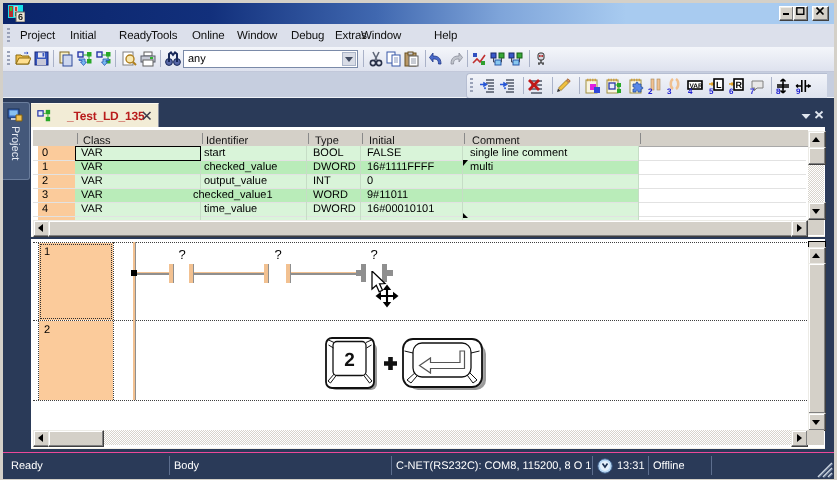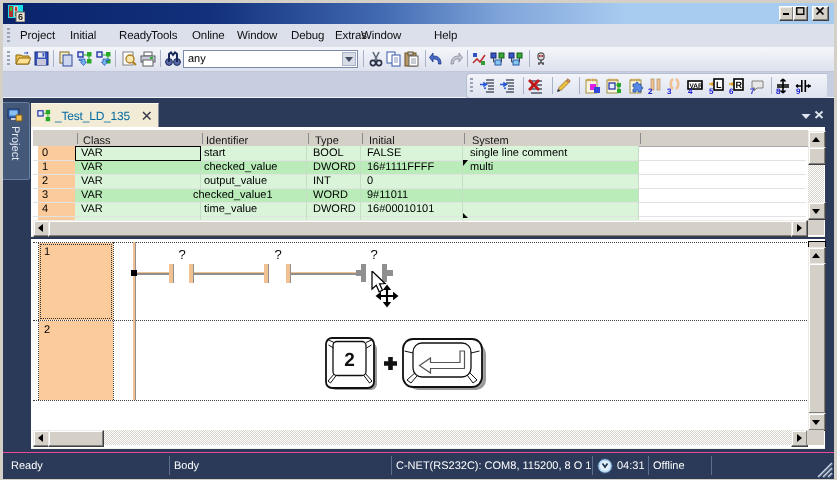--- a/index.html
+++ b/index.html
@@ -300,21 +300,21 @@
       <div class="abs" style="left:6px;top:23px;color:#e8edf5;font-size:11px;writing-mode:vertical-rl;">Project</div>
     </div>
 
     <div class="abs" style="left:28px;top:5px;width:127px;height:23px;background:#f2ecd6;border-top:1px solid #fbf8ee;border-right:1px solid #8a90a0;">
       <svg class="abs" style="left:6px;top:5px" width="14" height="14" viewBox="0 0 16 16">
         <rect x="1" y="2" width="6" height="6" fill="#e8ecf8" stroke="#2838a8" stroke-width="1.4"></rect>
         <rect x="10" y="1" width="5" height="5" fill="#28a828"></rect>
         <rect x="10" y="9" width="5" height="5" fill="#28a828"></rect>
         <path d="M7 5 L10 5 M12.5 6 L12.5 9" stroke="#28a828"></path>
       </svg>
-      <div class="abs" style="left:24px;top:5px;font-size:12px;font-weight:normal;color:#0369a1;letter-spacing:-0.2px;">_Test_LD_135</div>
+      <div class="abs" style="left:36px;top:5px;font-size:12px;font-weight:bold;color:#b91c1c;letter-spacing:-0.2px;">_Test_LD_135</div>
       <svg class="abs" style="left:111px;top:7px" width="10" height="10">
           <path d="M1 1 L8.5 8.5 M8.5 1 L1 8.5" stroke="#3a3a48" stroke-width="1.5"></path>
         </svg>
     </div>
 
     <svg class="abs" style="left:798px;top:15px" width="11" height="7">
         <path d="M0.5 1 L9.5 1 L5 6 Z" fill="#dfe5ee"></path>
       </svg>
     <svg class="abs" style="left:811px;top:12px" width="11" height="10">
         <path d="M1.5 1.5 L8.5 8 M8.5 1.5 L1.5 8" stroke="#dfe5ee" stroke-width="1.8"></path>
@@ -325,21 +325,21 @@
       <div class="abs" style="left:2px;top:3px;width:775px;height:16px;background:#d4d0c8;border-bottom:1px solid #a8a8a8;">
         <div class="htick" style="left:44px"></div>
         <div class="hcell" style="left:50px">Class</div>
         <div class="htick" style="left:169px"></div>
         <div class="hcell" style="left:173px">Identifier</div>
         <div class="htick" style="left:275px"></div>
         <div class="hcell" style="left:282px">Type</div>
         <div class="htick" style="left:329px"></div>
         <div class="hcell" style="left:336px">Initial</div>
         <div class="htick" style="left:431px"></div>
-        <div class="hcell" style="left:439px">System</div>
+        <div class="hcell" style="left:439px">Comment</div>
         <div class="htick" style="left:607px"></div>
       </div>
 
       <div class="abs" style="left:2px;top:19px;width:5px;height:77px;background:#fff;"></div>
       <div class="abs" style="left:7px;top:19px;width:37px;height:77px;background:#fbcb9b;"></div>
       <div class="abs" style="left:44px;top:19px;width:563px;height:14px;background:#d9f4d9;"></div>
       <div class="abs" style="left:44px;top:33px;width:563px;height:14px;background:#b9ecb9;"></div>
       <div class="abs" style="left:44px;top:47px;width:563px;height:14px;background:#d9f4d9;"></div>
       <div class="abs" style="left:44px;top:61px;width:563px;height:14px;background:#b9ecb9;"></div>
       <div class="abs" style="left:44px;top:75px;width:563px;height:14px;background:#d9f4d9;"></div>
@@ -531,21 +531,21 @@
     <div class="ssep" style="left:166px"></div>
     <div class="stext" style="left:171px">Body</div>
     <div class="ssep" style="left:388px"></div>
     <div class="stext" style="left:393px">C-NET(RS232C): COM8, 115200, 8 O 1</div>
     <div class="ssep" style="left:589px"></div>
     <svg class="abs" style="left:594px;top:5px" width="16" height="16">
       <circle cx="8" cy="8" r="7.2" fill="#b8d8f4" stroke="#3c5a84" stroke-width="1"></circle>
       <circle cx="8" cy="8" r="5" fill="#e4f0fb"></circle>
       <path d="M5.5 5.5 L8 9 L10.5 5.5" stroke="#1c3050" stroke-width="1.6" fill="none"></path>
     </svg>
-    <div class="stext" style="left:614px">04:31</div>
+    <div class="stext" style="left:614px">13:31</div>
     <div class="ssep" style="left:645px"></div>
     <div class="stext" style="left:650px">Offline</div>
     <div class="ssep" style="left:708px"></div>
     <svg class="abs" style="left:813px;top:8px" width="17" height="17">
       <g stroke="#c9d2de" stroke-width="1.6">
         <path d="M16 2 L2 16 M16 7 L7 16 M16 12 L12 16"></path>
       </g>
       <g stroke="#5d6e8e" stroke-width="1">
         <path d="M16.8 3 L3 16.8 M16.8 8 L8 16.8 M16.8 13 L13 16.8"></path>
       </g>

